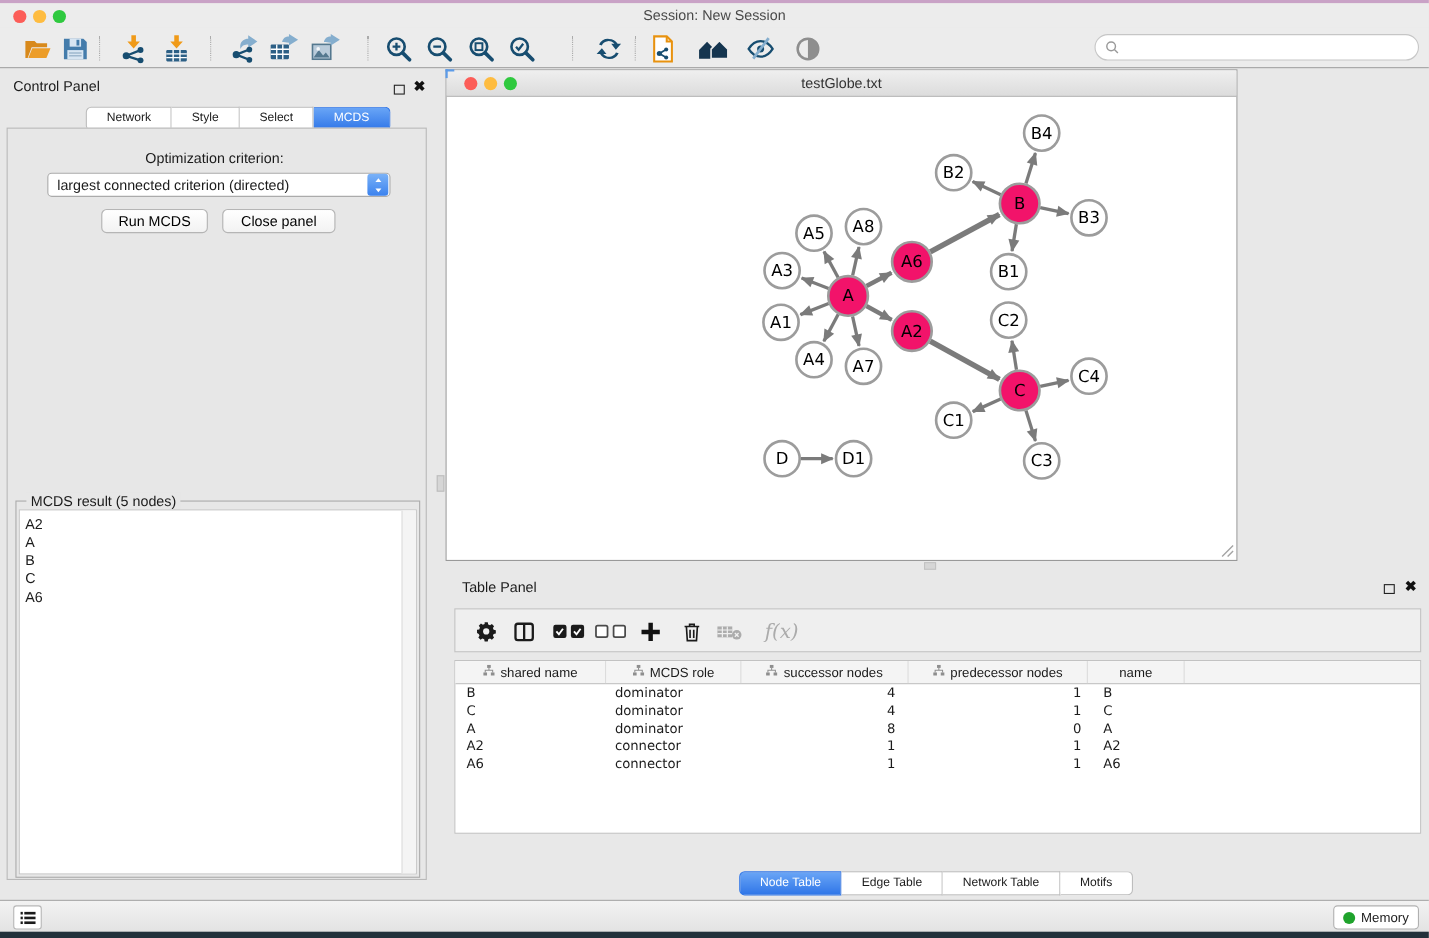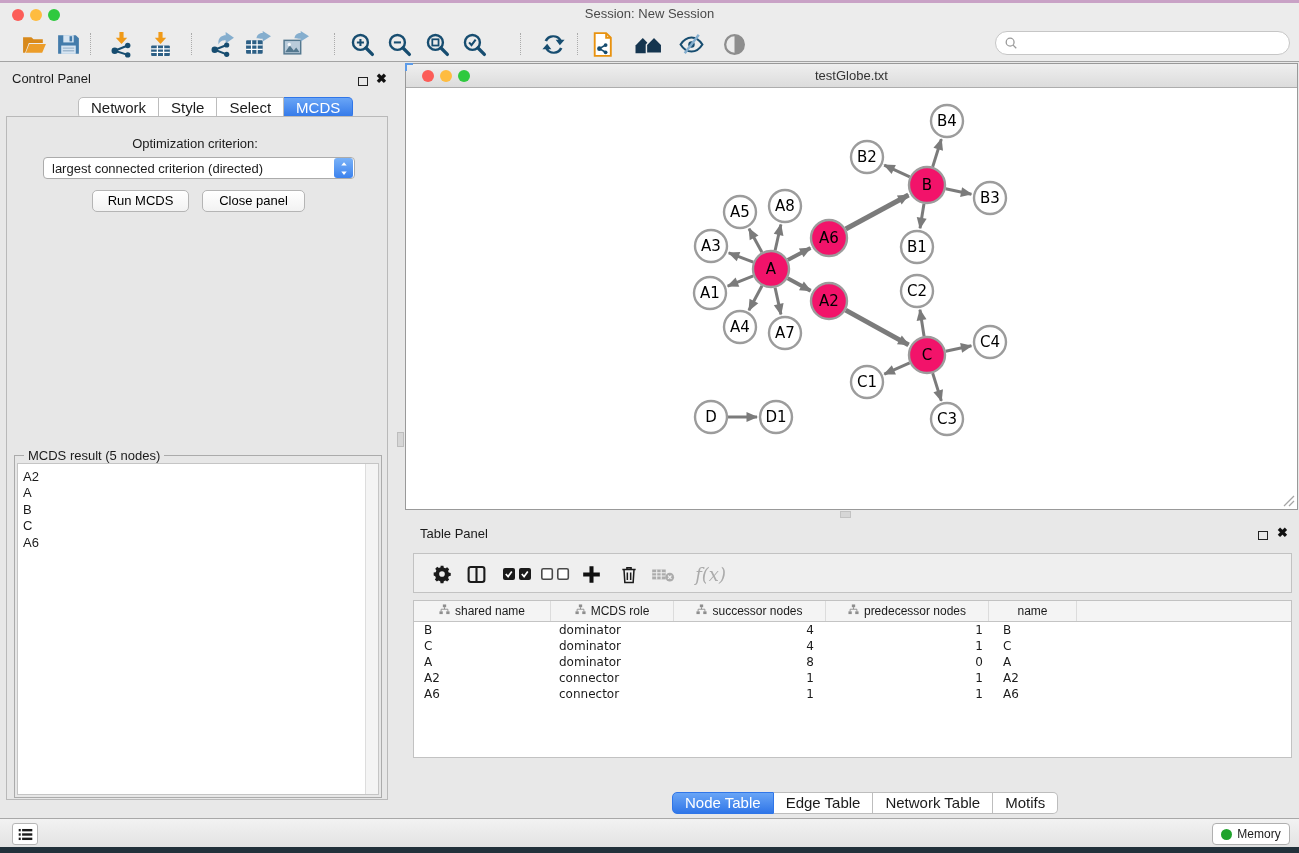--- a/index.html
+++ b/index.html
@@ -17,42 +17,42 @@
   .ticon svg { width:27px; height:27px; }
   .tsep { position:absolute; top:8px; width:1px; height:22px; border-left:1px dotted #ABABAB; }
   #search-field { position:absolute; right:9px; top:6px; width:295px; height:24px; background:#fff; border:1px solid #C6C6C6; border-radius:12px; display:flex; align-items:center; padding-left:8px; }
   #search-field input { border:none; outline:none; flex:1; font-size:12px; background:transparent; margin-left:4px; }
 
   
   #cp-header-title { left:12px; top:71px; }
   .float-ic { width:10px; height:9px; border:1.6px solid #222; display:inline-block; }
   .close-ic { font-weight:bold; font-size:13px; color:#111; line-height:12px; }
   #cp-tabs { left:78px; top:97px; display:flex; }
-  .seg-tab { height:22px; line-height:19px; padding:0 12px; background:#fff; border:1px solid #BDBDBD; border-left:none; font-size:15px; text-align:center; }
+  .seg-tab { height:22px; line-height:19px; padding:0 18px; background:#fff; border:1px solid #BDBDBD; border-left:none; font-size:11px; text-align:center; }
   .seg-tab:first-child { border-left:1px solid #BDBDBD; border-radius:5px 0 0 5px; }
   .seg-tab:last-child { border-radius:0 5px 5px 0; }
   .seg-tab.active { background:linear-gradient(#69A5F6,#3076E8); color:#fff; border-color:#3076E8; }
   #cp-body { left:6px; top:116px; width:382px; height:684px; border:1px solid #B9B9B9; background:#E7E7E7; }
   #opt-label { left:0; top:136px; width:390px; text-align:center; }
   #opt-select { left:43px; top:157px; width:312px; height:22px; background:#fff; border:1px solid #ABABAB; border-radius:4px; display:flex; align-items:center; }
   #opt-select .val { flex:1; padding-left:8px; font-size:13px; white-space:nowrap; overflow:hidden; }
   #opt-select .stepper { width:19px; height:20px; border-radius:3px; background:linear-gradient(#7AB2F8,#3B82EE); margin-right:1px; display:flex; flex-direction:column; align-items:center; justify-content:center; }
   .btn { position:absolute; height:22px; background:linear-gradient(#FFFFFF,#F2F2F2); border:1px solid #B5B5B5; border-radius:5px; font-size:13px; text-align:center; line-height:20px; }
   #mcds-group { left:14px; top:455px; width:368px; height:343px; border:1px solid #ABABAB; }
   #mcds-group-title { left:24px; top:448px; background:#E7E7E7; padding:0 4px; }
   #mcds-list { left:17px; top:463px; width:362px; height:332px; background:#fff; border:1px solid #C5C5C5; padding:5px 0 0 5px; }
   #mcds-list .row { line-height:16.4px; font-size:13px; }
   #mcds-scroll { left:365px; top:464px; width:13px; height:330px; background:#F4F4F4; border-left:1px solid #DDDDDD; }
 
   
   #v-split-handle { left:397px; top:432px; width:7px; height:15px; background:#D6D6D6; border:1px solid #BDBDBD; }
   #h-split-handle { left:840px; top:511px; width:11px; height:7px; background:#D6D6D6; border:1px solid #C2C2C2; }
 
   
-  #net-frame { left:405px; top:63px; width:893px; height:447px; border:1px solid #999; background:#fff; }
+  #net-frame { left:405px; top:63px; width:720px; height:447px; border:1px solid #999; background:#fff; }
   #net-titlebar { left:0; top:0; width:100%; height:24px; background:linear-gradient(#EFEFEF,#DCDCDC); border-bottom:1px solid #ADADAD; }
   #net-titlebar .title { width:100%; text-align:center; line-height:23px; color:#333; }
   #net-corner-accent { left:405px; top:63px; width:8px; height:8px; border-left:2px solid #5C9BE8; border-top:2px solid #5C9BE8; }
   #net-resize-grip { right:2px; bottom:2px; width:12px; height:12px; }
 
   
   #tp-header-title { left:420px; top:526px; }
   #tp-toolbar { left:413px; top:553px; width:879px; height:40px; background:#EFEFEF; border:1px solid #C2C2C2; }
   .tp-ic { position:absolute; top:7px; width:28px; height:26px; display:flex; align-items:center; justify-content:flex-end; }
   #tp-fx { font-family:"DejaVu Serif", serif; font-style:italic; font-size:18px; color:#ABABAB; }

